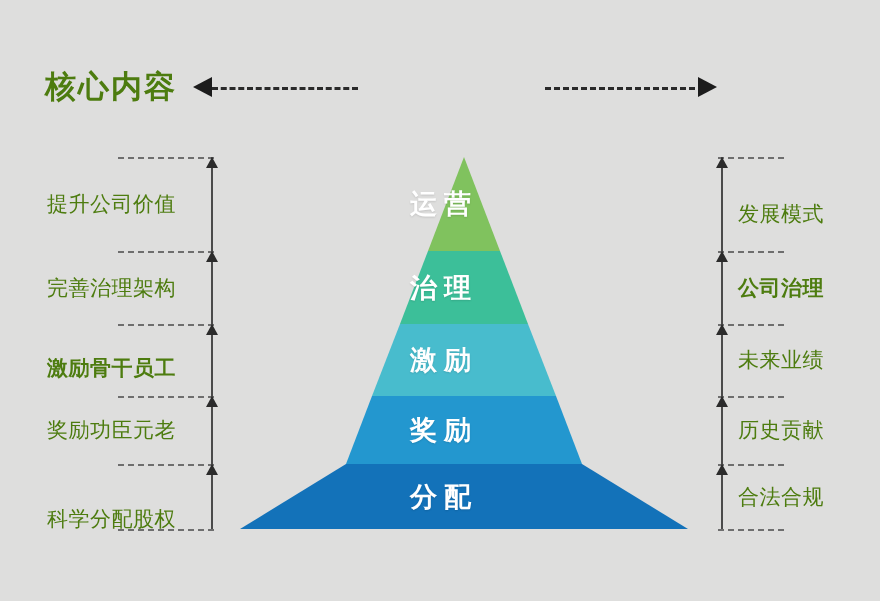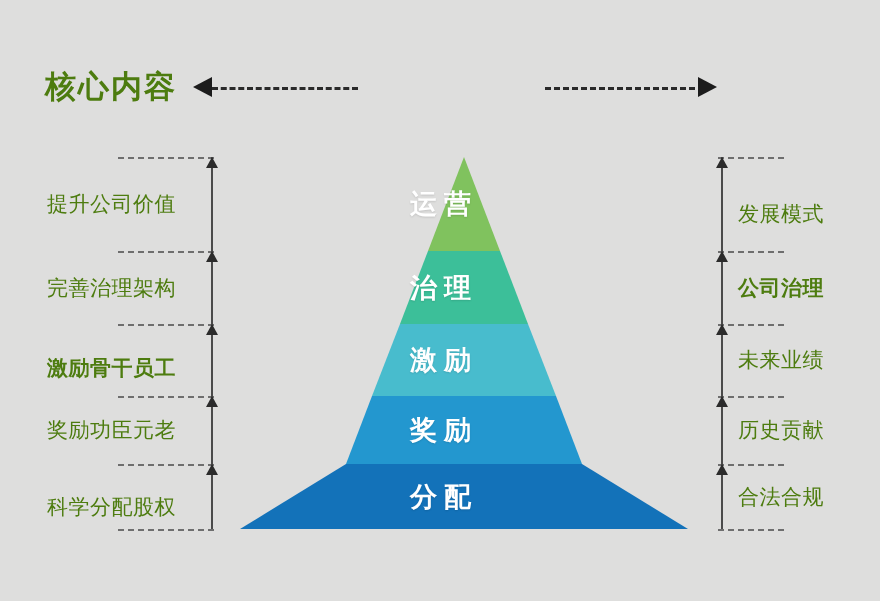--- a/index.html
+++ b/index.html
@@ -190,21 +190,21 @@
       <div class="axis axis-left" style="top: 464px; height: 65px;"></div>
       <div class="tick left" style="top: 464px;"></div>
       <div class="axis axis-right" style="top: 464px; height: 65px;"></div>
       <div class="tick right" style="top: 464px;"></div>
     </div>
   <div id="side-labels-left">
       <div class="side-label left" style="top: 190px;">提升公司价值</div>
       <div class="side-label left" style="top: 273.5px;">完善治理架构</div>
       <div class="side-label left" style="top: 354px; font-weight: bold;">激励骨干员工</div>
       <div class="side-label left" style="top: 416px;">奖励功臣元老</div>
-      <div class="side-label left" style="top: 493px; text-align: center;">科学分配股权</div>
+      <div class="side-label left" style="top: 505px; text-align: center;">科学分配股权</div>
     </div>
   <div id="side-labels-right">
       <div class="side-label right" style="top: 190px; margin-top: 10px;">发展模式</div>
       <div class="side-label right" style="top: 273.5px; font-weight: bold;">公司治理</div>
       <div class="side-label right" style="top: 346px;">未来业绩</div>
       <div class="side-label right" style="top: 416px;">历史贡献</div>
       <div class="side-label right" style="top: 482.5px;">合法合规</div>
     </div>
 
 </div>

